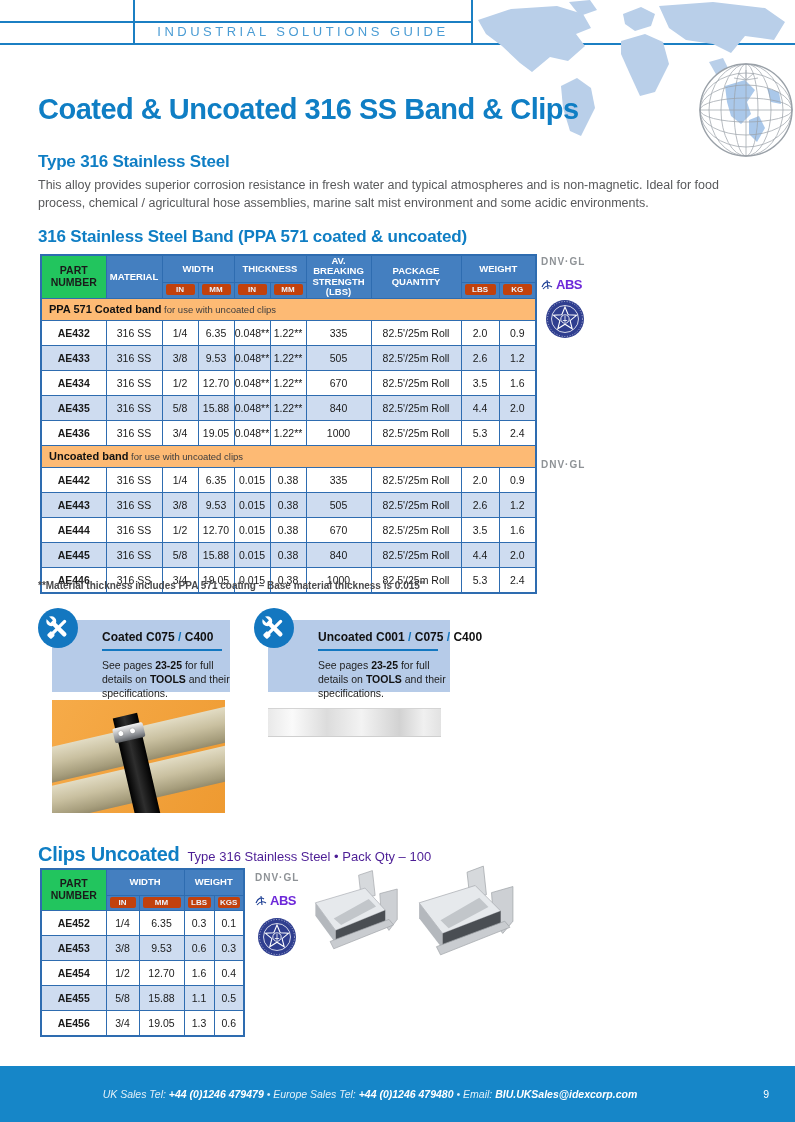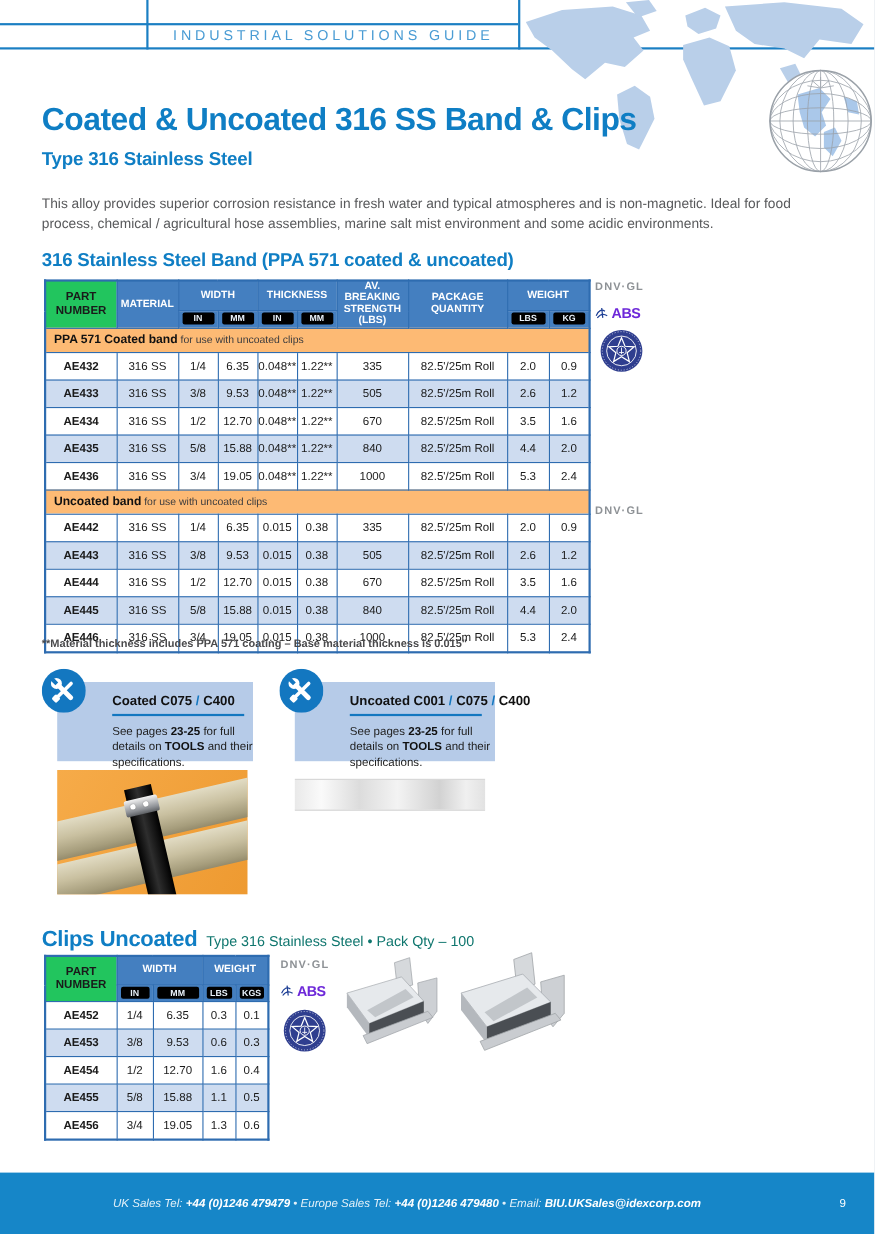--- a/index.html
+++ b/index.html
@@ -23,21 +23,21 @@
         color:#58595b;line-height:1.45;}
 
   
   table.spec{border-collapse:collapse;table-layout:fixed;background:#fff;
         border:2px solid #2e6cb0;font-size:10.5px;color:#1a1a1a;}
   table.spec td,table.spec th{border:1px solid #2e6cb0;text-align:center;vertical-align:middle;padding:0;}
   table.spec thead th{background:#447fc0;color:#fff;font-size:9.5px;font-weight:bold;line-height:1.1;}
   table.spec thead th.th-white{background:#22c55e;color:#1a1a1a;font-size:10.5px;}
   table.spec thead tr.main-h th{height:25px;}
   table.spec thead tr.sub-h th{height:14px;border-top:none;}
-  .chip{margin:1px 3px 2px 3px;background:#000000;color:#eaf2fb;border-radius:2px;
+  .chip{margin:1px 3px 2px 3px;background:#c2410c;color:#eaf2fb;border-radius:2px;
         font-size:8px;font-weight:bold;line-height:11px;height:11px;}
   tr.section-row td{background:#fdba74;text-align:left;height:21px;padding-left:7px;}
   .sec-b{font-weight:bold;font-size:11px;color:#111;}
   .sec-n{font-size:9.5px;color:#3c3c3e;}
   tbody tr.data-row td{height:24px;background:#fff;}
   tbody tr.data-row.alt td{background:#cedcf0;}
   td.pn{font-weight:bold;}
   .footnote{position:absolute;left:38px;top:580px;font-size:10px;font-weight:bold;color:#4a4a4c;}
 
   
@@ -66,21 +66,21 @@
   .buckle{position:absolute;left:115px;top:28px;width:31px;height:15px;
         background:linear-gradient(180deg,#f3f3f3,#8f9297 70%,#5c5f63);border-radius:2px;}
   .buckle i{position:absolute;top:4px;width:5px;height:5px;border-radius:50%;background:#fff;box-shadow:0 0 1px #666;}
   .photo-strip{position:absolute;left:268px;top:708px;width:173px;height:27px;
         border-top:1px solid #d4d4d4;border-bottom:1px solid #cfcfcf;
         background:linear-gradient(90deg,#e9e9e9 0%,#fafafa 14%,#dcdcdc 34%,#f3f3f3 54%,#d2d2d2 76%,#f0f0f0 90%,#e2e2e2 100%);}
 
   
   .clips-heading{position:absolute;left:38px;top:843px;}
   .clips-heading .big{font-size:20px;font-weight:bold;color:#0f7ec4;letter-spacing:-0.3px;}
-  .clips-heading .small{font-size:13px;color:#0f766e;margin-left:8px;}
+  .clips-heading .small{font-size:13px;color:#4c1d95;margin-left:8px;}
 
   
   .footer{position:absolute;left:0;top:1066px;width:795px;height:56px;background:#1686c8;}
   .footer-text{position:absolute;left:0;top:0;width:740px;height:56px;line-height:56px;
         text-align:center;font-size:10.5px;color:rgba(255,255,255,0.88);font-style:italic;}
   .footer-text b{color:#fff;}
   .footer-page{position:absolute;right:26px;top:0;height:56px;line-height:56px;
         font-size:10.5px;color:#fff;}
   .email-link{color:#fff;font-weight:bold;text-decoration:none;}
 </style>
@@ -133,21 +133,21 @@
             <line x1="0" y1="0" x2="8" y2="-7"></line>
           <line x1="0" y1="0" x2="-8" y2="-7"></line>
             <line x1="0" y1="0" x2="12" y2="-2"></line>
           <line x1="0" y1="0" x2="-12" y2="-2"></line>
         </g>
       </g>
     </svg>
   </div>
 
   <div class="main-title">Coated &amp; Uncoated 316 SS Band &amp; Clips</div>
-  <div class="sub-heading" style="left:38px;top:135px;">Type 316 Stainless Steel</div>
+  <div class="sub-heading" style="left:38px;top:152px;">Type 316 Stainless Steel</div>
   <div class="intro-body">This alloy provides superior corrosion resistance in fresh water and typical atmospheres and is non-magnetic. Ideal for food process, chemical / agricultural hose assemblies, marine salt mist environment and some acidic environments.</div>
   <div class="sub-heading" style="left:38px;top:227px;">316 Stainless Steel Band (PPA 571 coated &amp; uncoated)</div>
 
   <table class="spec abs" style="left:40px;top:254px;width:495px;">
     <colgroup>
       <col style="width:65px">
         <col style="width:56px">
         <col style="width:36px">
         <col style="width:36px">
       <col style="width:36px">

